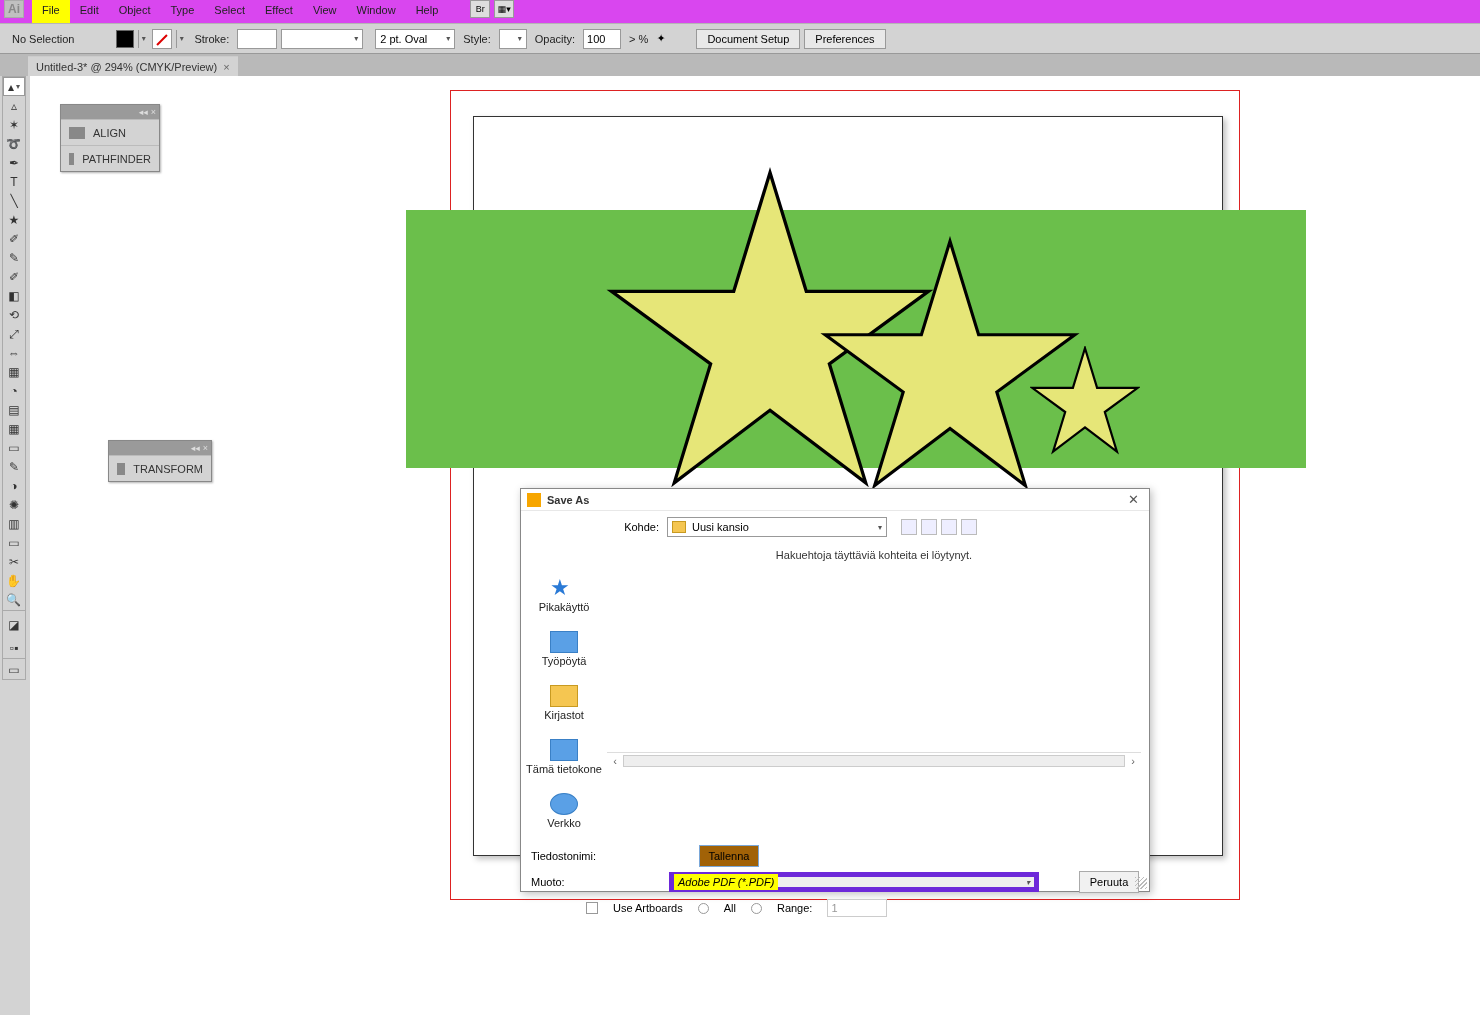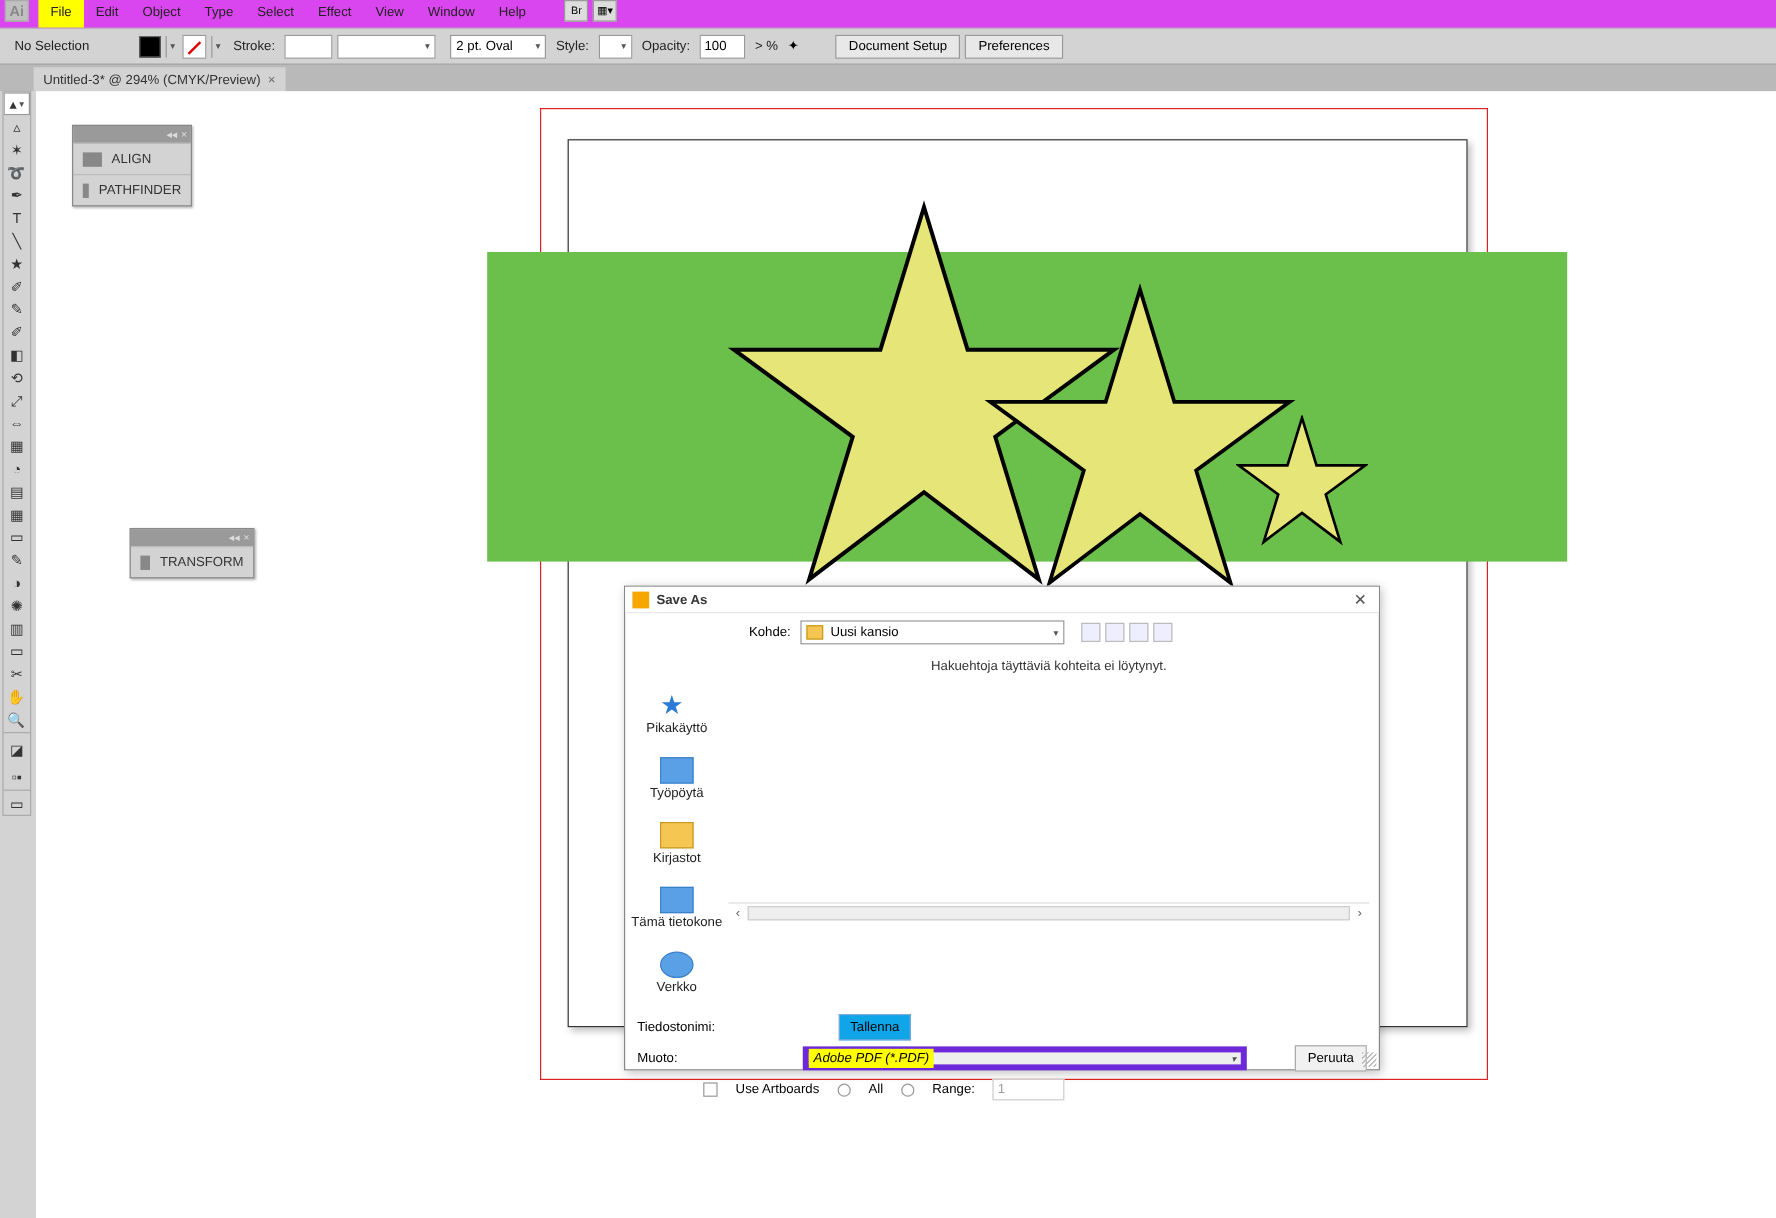--- a/index.html
+++ b/index.html
@@ -84,21 +84,21 @@
 .hscroll { height: 16px; display: flex; align-items: center; }
 .hscroll .ar { width: 16px; text-align: center; color: #666; }
 .hscroll .track { flex: 1; height: 12px; background: #eee; border: 1px solid #ccc; }
 .dlg-foot { padding: 6px 10px; }
 .foot-row { display: flex; align-items: center; gap: 10px; height: 26px; }
 .foot-row .lab { width: 128px; }
 .foot-row input[type=text] { height: 20px; border: 1px solid #999; padding: 0 4px; }
 .foot-row .hlspan { background: #ffff00; padding: 0 1px; }
 .foot-row .sel-wide { flex: 1; height: 20px; border: 5px solid #6d28d9; display: flex; align-items: center; background: #eee; font-style: italic; }
 .foot-row .sel-wide::after { content: "▾"; font-size: 8px; color: #555; margin-left: auto; padding-right: 4px; }
-.dlg-btn { width: 60px; height: 22px; border: 1px solid #7aa7d8; background: #0ea5e9; display: flex; align-items: center; justify-content: center; }
+.dlg-btn { width: 60px; height: 22px; border: 1px solid #7aa7d8; background: #a16207; display: flex; align-items: center; justify-content: center; }
 .dlg-btn.plain { border-color: #aaa; background: #f1f1f1; }
 .chk { width: 12px; height: 12px; border: 1px solid #999; }
 .radio { width: 11px; height: 11px; border: 1px solid #999; border-radius: 50%; }
 .resize-grip { position: absolute; right: 2px; bottom: 2px; width: 12px; height: 12px; background: repeating-linear-gradient(135deg,#bbb 0 1px,transparent 1px 3px); }
 </style>
 </head>
 <body>
 
 <div class="menubar">
   <div class="ai-logo">Ai</div>

